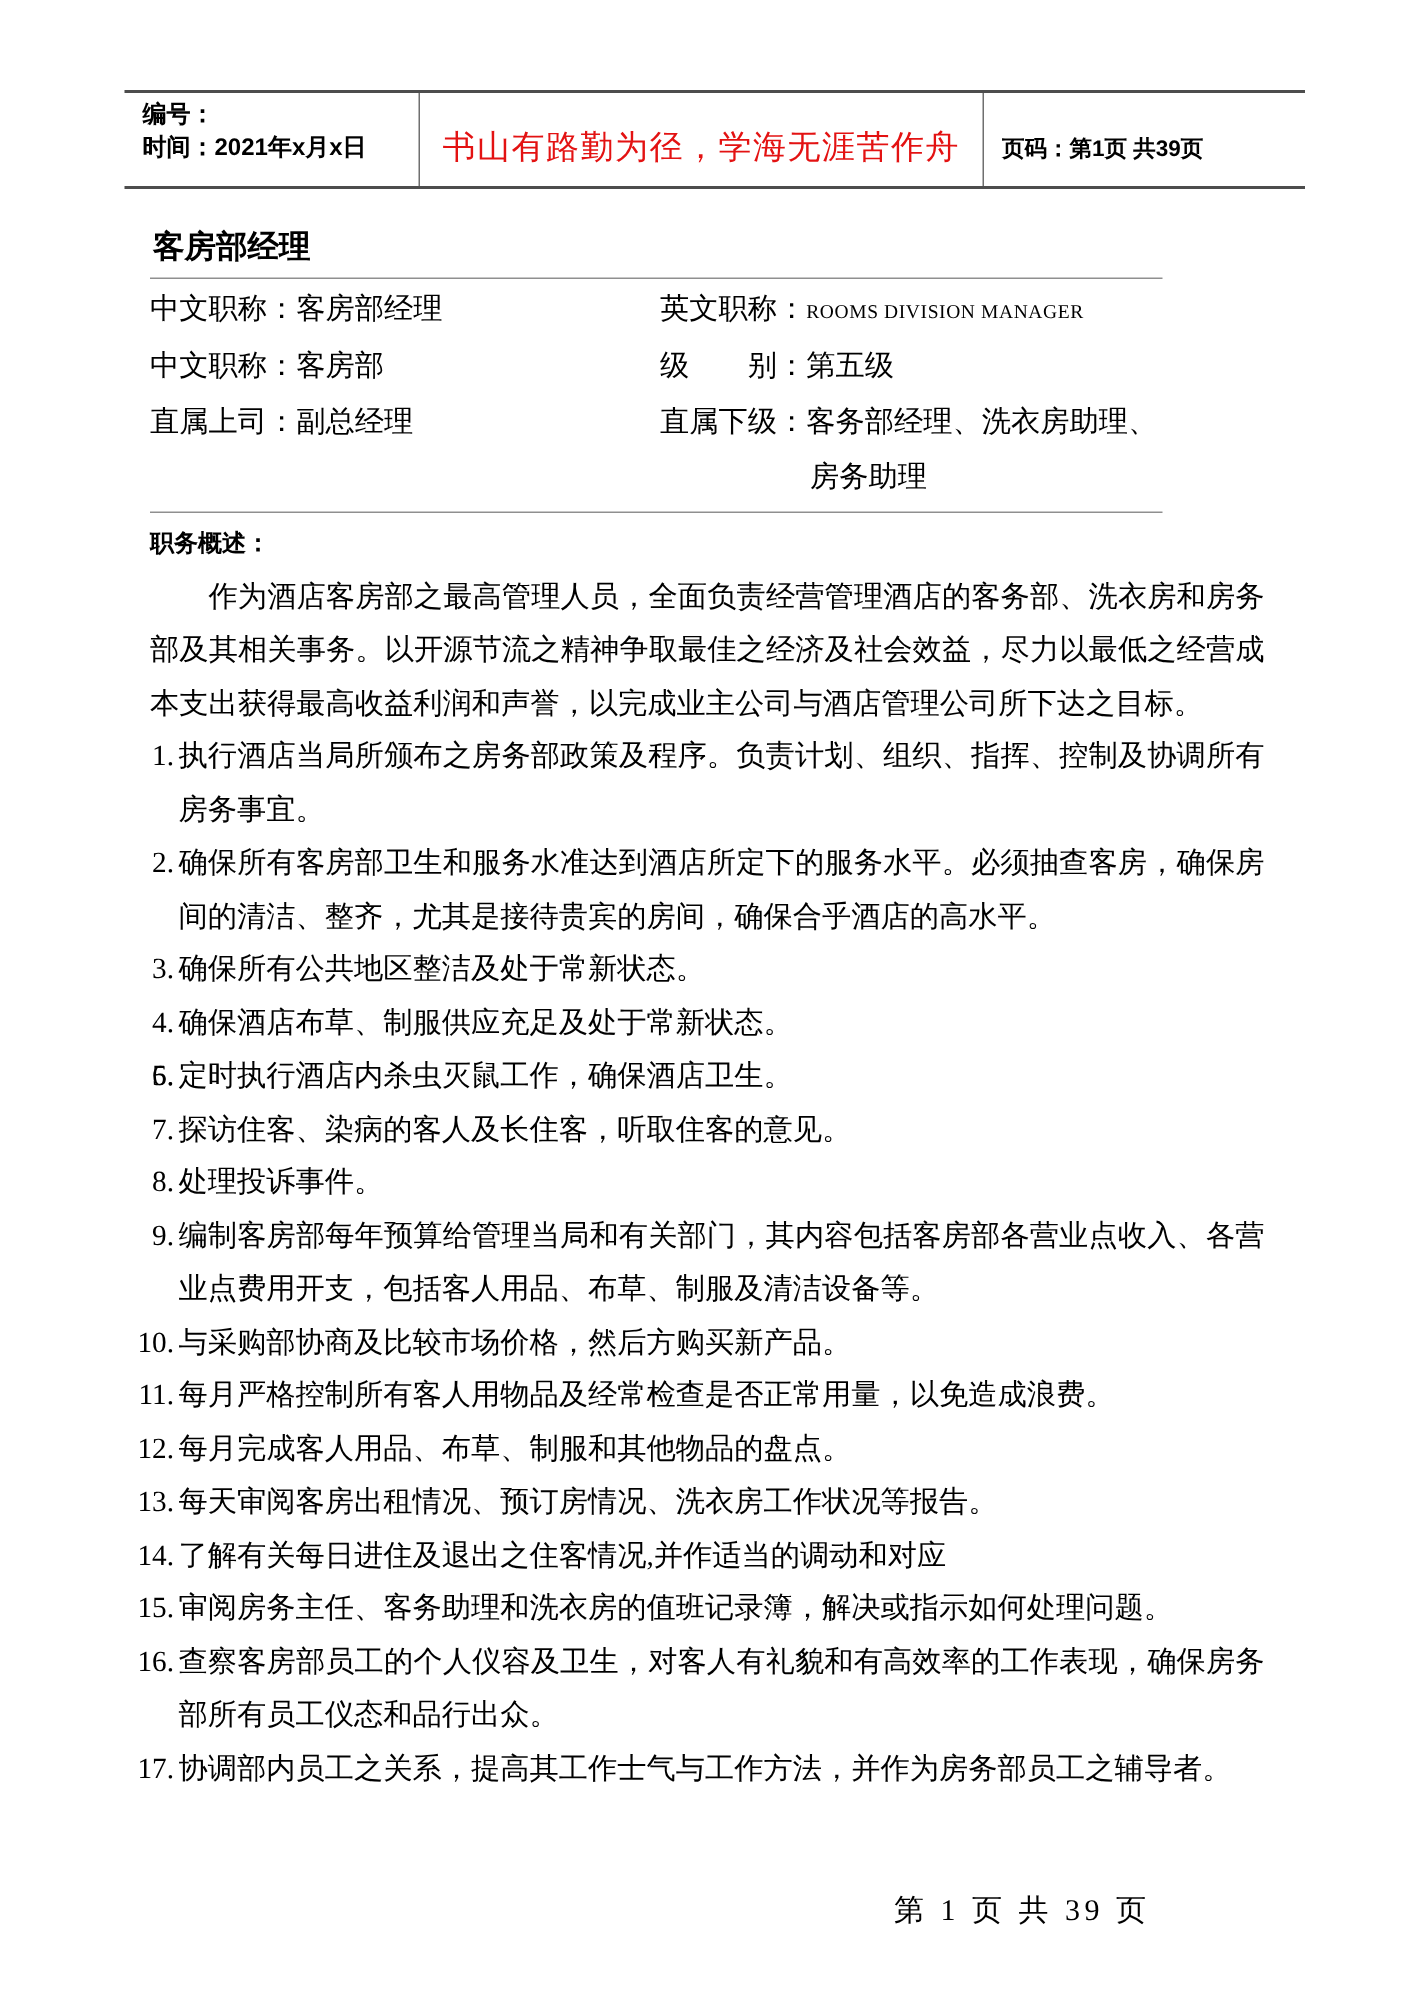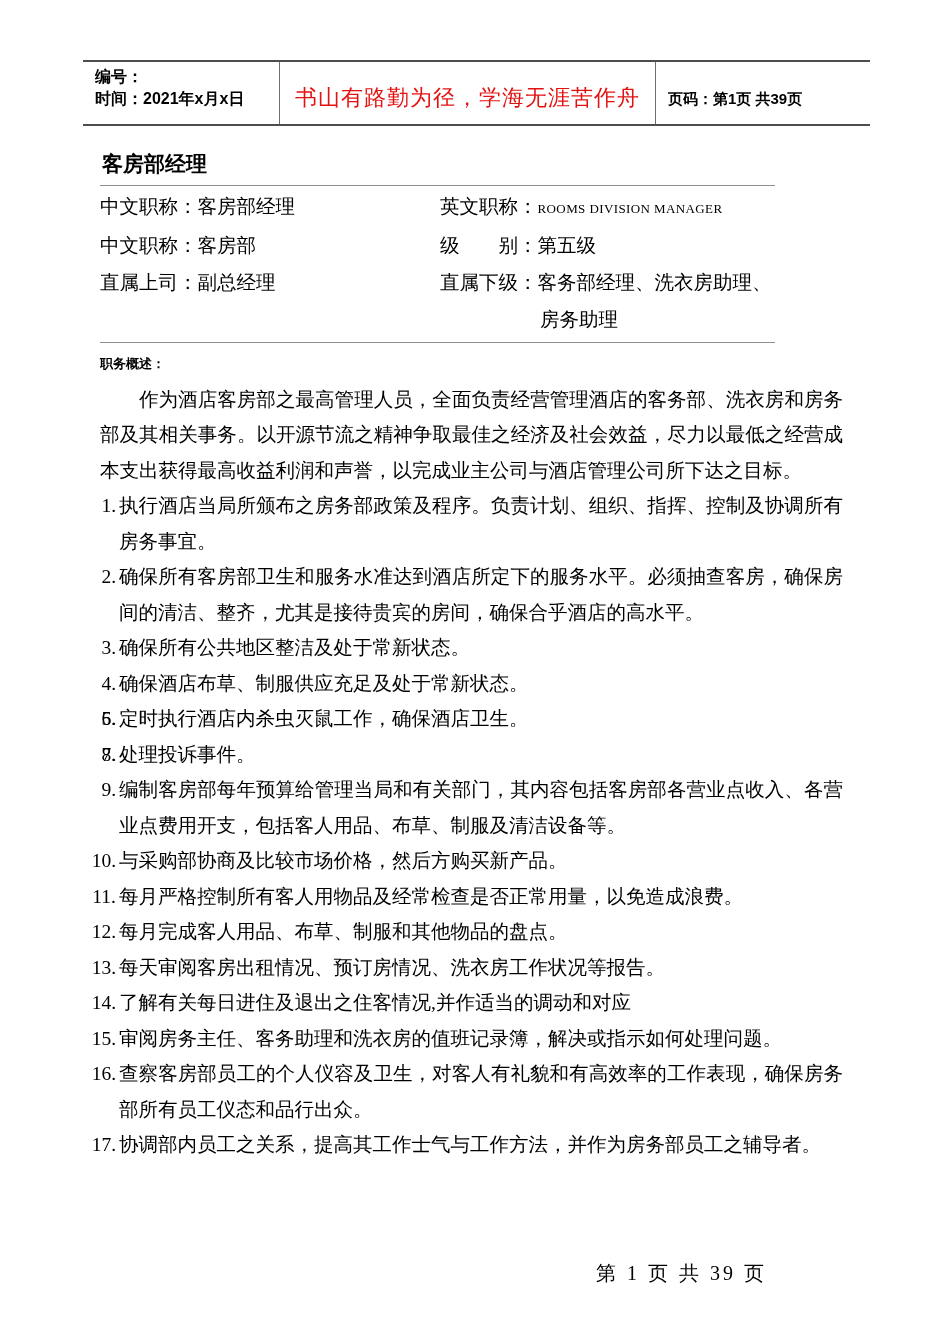--- a/index.html
+++ b/index.html
@@ -45,21 +45,21 @@
   .rule{
     width:675px;height:0;border-top:1px solid #8f8f8f;margin:0;
   }
   .info{padding:2px 0 4px 0;line-height:37px;}
   .info-row{display:flex;}
   .info-left{width:340px;flex:0 0 340px;font-family:Liberation Serif, serif;}
   .info-right{flex:1;}
   .info-cont{margin-left:440px;}
   .en-value{font-size:13px;letter-spacing:0.4px;}
   .sec-heading{
-    font-size:13px;font-weight:bold;margin:3px 0 0 0;line-height:35.5px;
+    font-size:16px;font-weight:bold;margin:3px 0 0 0;line-height:35.5px;
   }
   .overview{
     margin:0;text-indent:2em;text-align:justify;text-justify:inter-character;
   }
   .duties{list-style:none;margin:0;padding:0;}
   .duty{
     position:relative;padding-left:19px;
     text-align:justify;text-justify:inter-character;
   }
   .duty .num{
@@ -127,21 +127,21 @@
     <div class="sec-heading">职务概述：</div>
     <p class="overview">作为酒店客房部之最高管理人员，全面负责经营管理酒店的客务部、洗衣房和房务部及其相关事务。以开源节流之精神争取最佳之经济及社会效益，尽力以最低之经营成本支出获得最高收益利润和声誉，以完成业主公司与酒店管理公司所下达之目标。</p>
 
     <ol class="duties">
         <li class="duty"><span class="num">1.</span><span>执行酒店当局所颁布之房务部政策及程序。负责计划、组织、指挥、控制及协调所有房务事宜。</span></li>
         <li class="duty"><span class="num">2.</span><span>确保所有客房部卫生和服务水准达到酒店所定下的服务水平。必须抽查客房，确保房间的清洁、整齐，尤其是接待贵宾的房间，确保合乎酒店的高水平。</span></li>
         <li class="duty"><span class="num">3.</span><span>确保所有公共地区整洁及处于常新状态。</span></li>
         <li class="duty"><span class="num">4.</span><span>确保酒店布草、制服供应充足及处于常新状态。</span></li>
         <li class="duty"><span class="num">5.</span></li>
         <li class="duty"><span class="num">6.</span><span>定时执行酒店内杀虫灭鼠工作，确保酒店卫生。</span></li>
-        <li class="duty"><span class="num">7.</span></li>
+        <li class="duty"><span class="num">7.</span><span>探访住客、染病的客人及长住客，听取住客的意见。</span></li>
         <li class="duty"><span class="num">8.</span><span>处理投诉事件。</span></li>
         <li class="duty"><span class="num">9.</span><span>编制客房部每年预算给管理当局和有关部门，其内容包括客房部各营业点收入、各营业点费用开支，包括客人用品、布草、制服及清洁设备等。</span></li>
         <li class="duty"><span class="num">10.</span><span>与采购部协商及比较市场价格，然后方购买新产品。</span></li>
         <li class="duty"><span class="num">11.</span><span>每月严格控制所有客人用物品及经常检查是否正常用量，以免造成浪费。</span></li>
         <li class="duty"><span class="num">12.</span><span>每月完成客人用品、布草、制服和其他物品的盘点。</span></li>
         <li class="duty"><span class="num">13.</span><span>每天审阅客房出租情况、预订房情况、洗衣房工作状况等报告。</span></li>
         <li class="duty"><span class="num">14.</span><span>了解有关每日进住及退出之住客情况,并作适当的调动和对应</span></li>
         <li class="duty"><span class="num">15.</span><span>审阅房务主任、客务助理和洗衣房的值班记录簿，解决或指示如何处理问题。</span></li>
         <li class="duty"><span class="num">16.</span><span>查察客房部员工的个人仪容及卫生，对客人有礼貌和有高效率的工作表现，确保房务部所有员工仪态和品行出众。</span></li>
         <li class="duty"><span class="num">17.</span><span>协调部内员工之关系，提高其工作士气与工作方法，并作为房务部员工之辅导者。</span></li>

